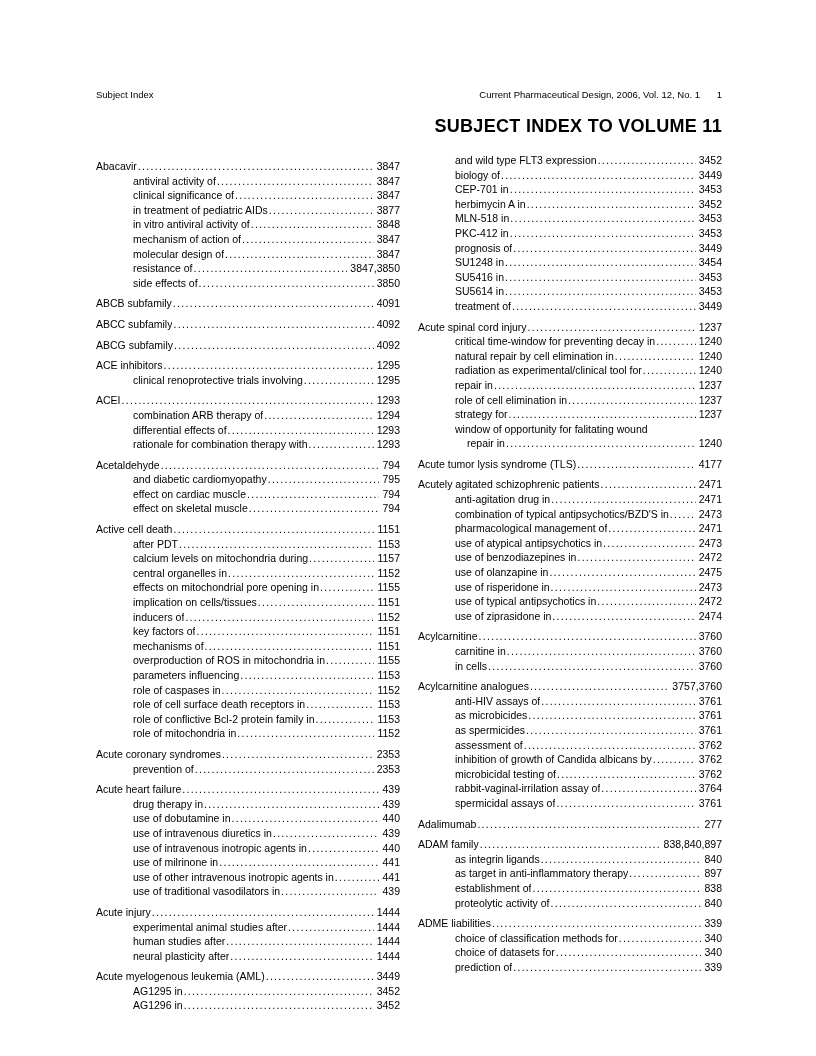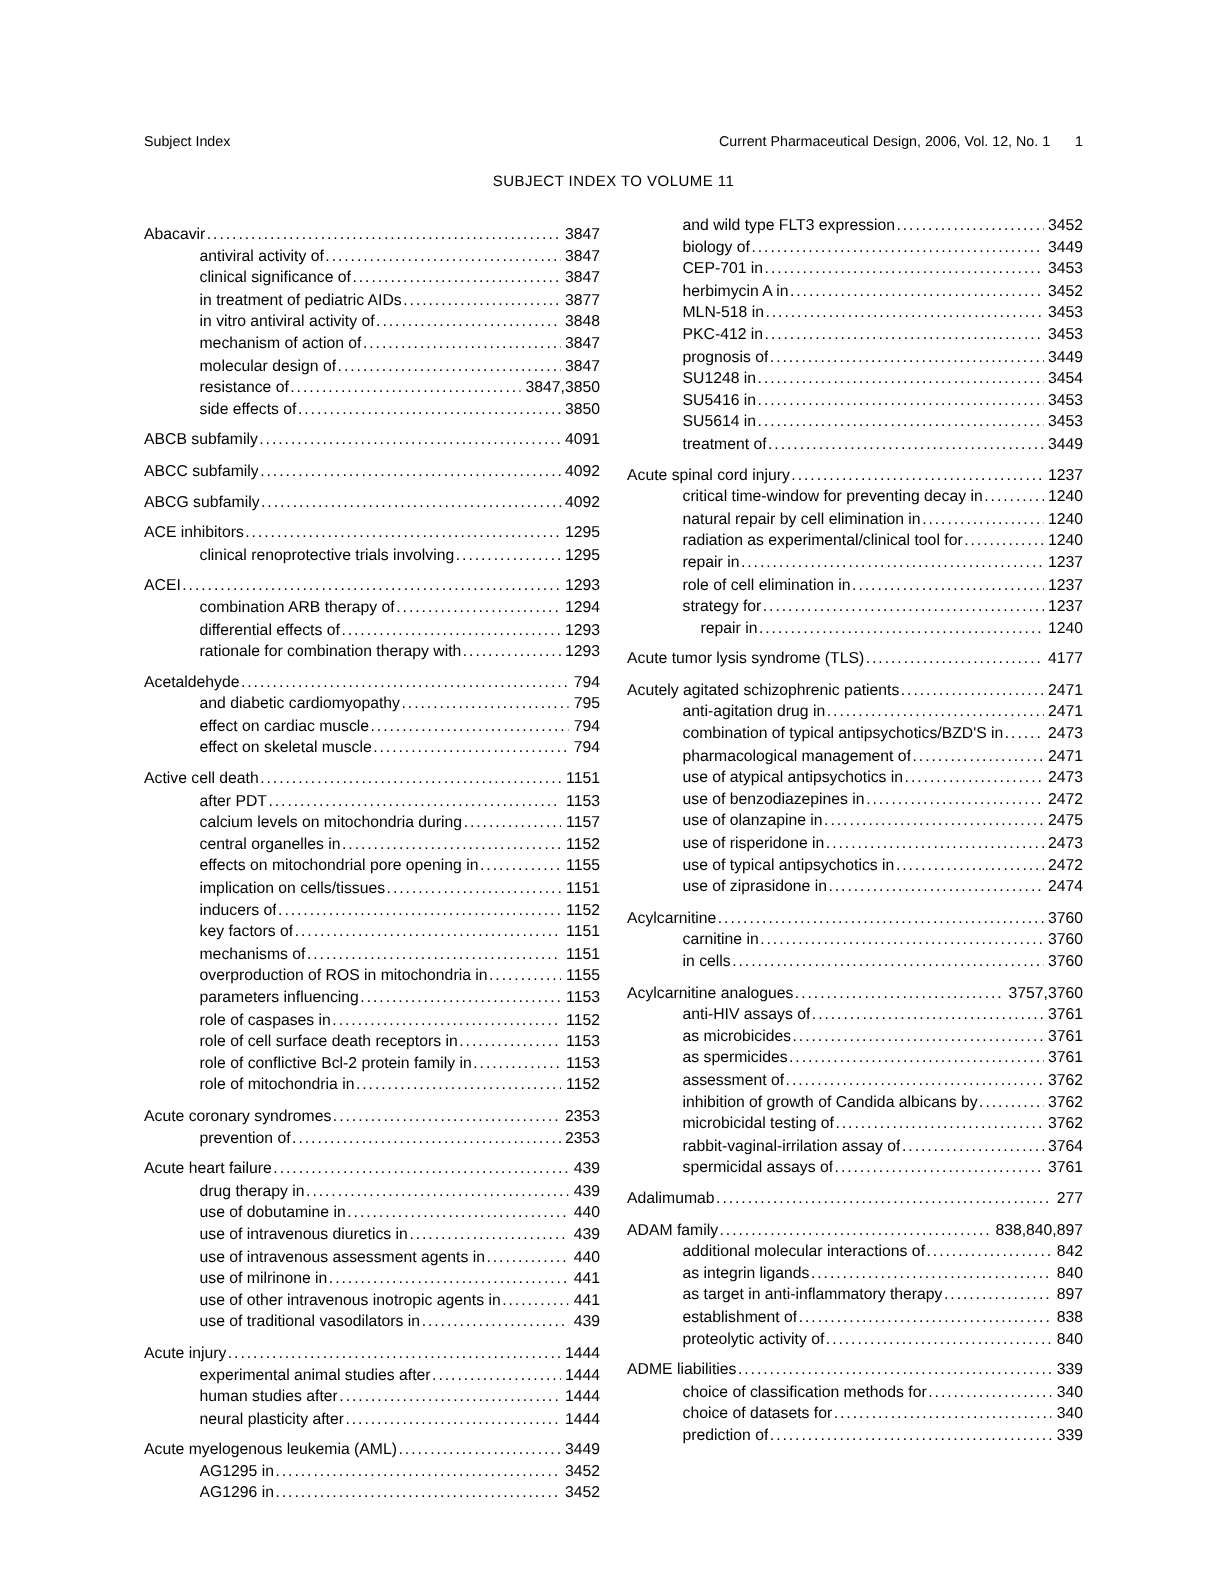--- a/index.html
+++ b/index.html
@@ -21,23 +21,23 @@
   .running-head {
     display: flex;
     justify-content: space-between;
     align-items: baseline;
     font-size: 9.5px;
     line-height: 12px;
   }
   .running-head .rh-right { white-space: nowrap; margin-top: 45px; }
   .running-head .rh-pagefolio { margin-left: 14px; }
   .index-title {
-    text-align: center;
-    font-weight: normal;
-    font-size: 10px;
+    text-align: right;
+    font-weight: bold;
+    font-size: 18px;
     letter-spacing: 0.3px;
     margin: 15px 0 16px 0;
   }
   .columns {
     display: flex;
     gap: 18px;
   }
   .column { flex: 1 1 0; min-width: 0; }
   .entry {
     display: flex;
@@ -296,21 +296,21 @@
     <span class="label">use of dobutamine in</span>
     <span class="dots"></span>
     <span class="page-num">440</span>
   </div>
         <div class="entry level-1">
     <span class="label">use of intravenous diuretics in</span>
     <span class="dots"></span>
     <span class="page-num">439</span>
   </div>
         <div class="entry level-1">
-    <span class="label">use of intravenous assessment agents in</span>
+    <span class="label">use of intravenous inotropic agents in</span>
     <span class="dots"></span>
     <span class="page-num">440</span>
   </div>
         <div class="entry level-1">
     <span class="label">use of milrinone in</span>
     <span class="dots"></span>
     <span class="page-num">441</span>
   </div>
         <div class="entry level-1">
     <span class="label">use of other intravenous inotropic agents in</span>
@@ -442,20 +442,24 @@
         <div class="entry level-1">
     <span class="label">role of cell elimination in</span>
     <span class="dots"></span>
     <span class="page-num">1237</span>
   </div>
         <div class="entry level-1">
     <span class="label">strategy for</span>
     <span class="dots"></span>
     <span class="page-num">1237</span>
   </div>
+        <div class="entry level-1">
+    <span class="label">window of opportunity for falitating wound</span>
+
+  </div>
         <div class="entry level-2">
     <span class="label">repair in</span>
     <span class="dots"></span>
     <span class="page-num">1240</span>
   </div>
         <div class="entry level-0">
     <span class="label">Acute tumor lysis syndrome (TLS)</span>
     <span class="dots"></span>
     <span class="page-num">4177</span>
   </div>
@@ -571,25 +575,20 @@
   </div>
         <div class="entry level-0">
     <span class="label">Adalimumab</span>
     <span class="dots"></span>
     <span class="page-num">277</span>
   </div>
         <div class="entry level-0">
     <span class="label">ADAM family</span>
     <span class="dots"></span>
     <span class="page-num">838,840,897</span>
-  </div>
-        <div class="entry level-1">
-    <span class="label">additional molecular interactions of</span>
-    <span class="dots"></span>
-    <span class="page-num">842</span>
   </div>
         <div class="entry level-1">
     <span class="label">as integrin ligands</span>
     <span class="dots"></span>
     <span class="page-num">840</span>
   </div>
         <div class="entry level-1">
     <span class="label">as target in anti-inflammatory therapy</span>
     <span class="dots"></span>
     <span class="page-num">897</span>

